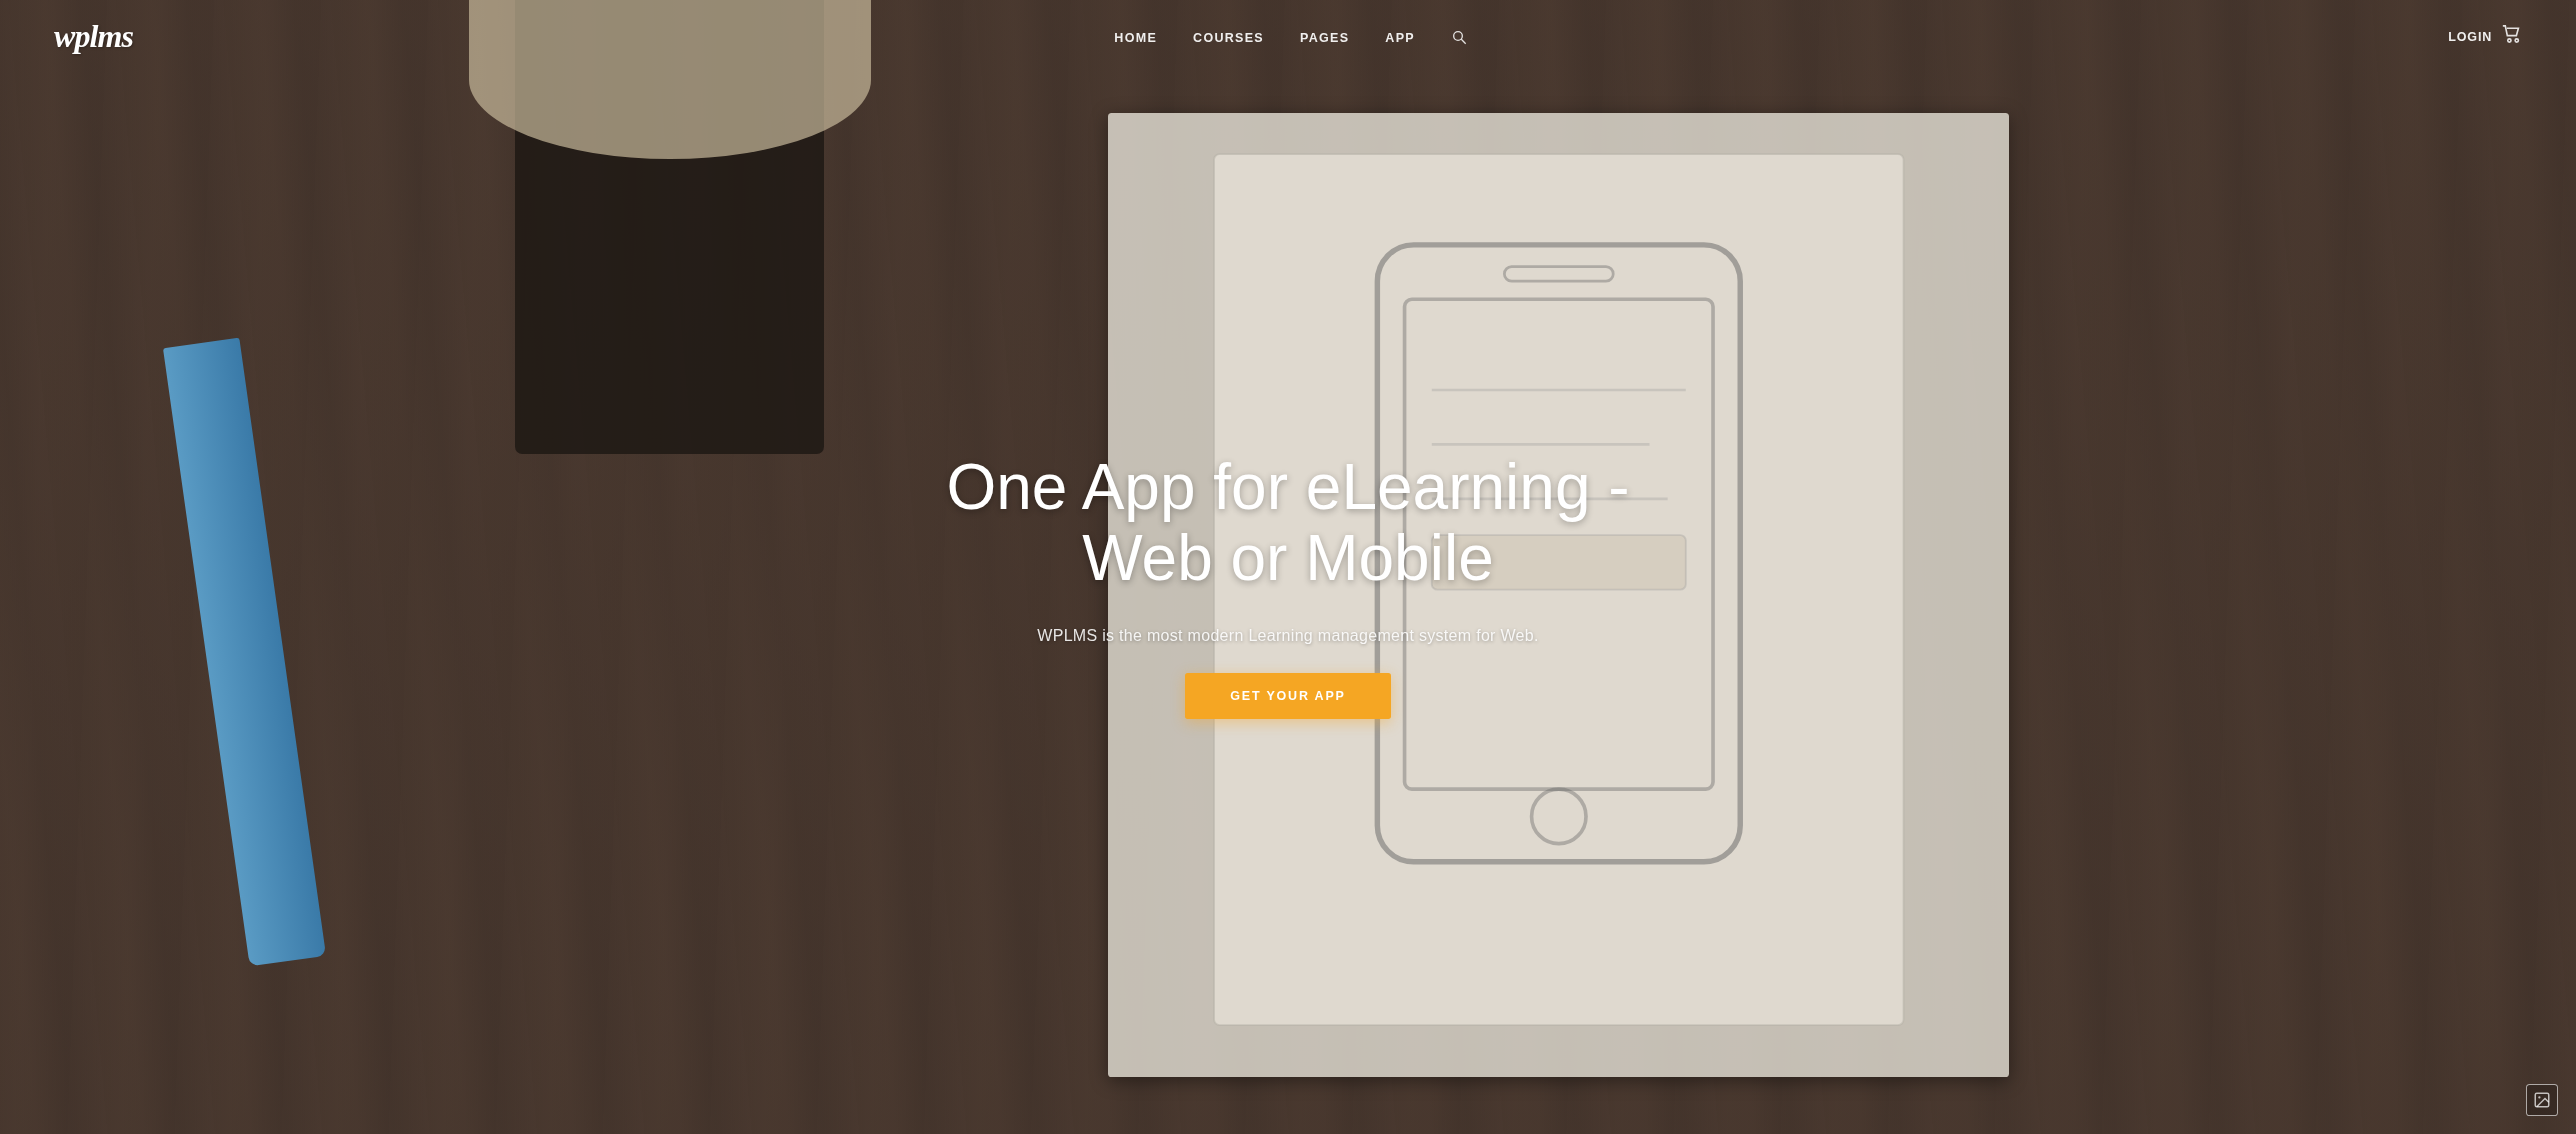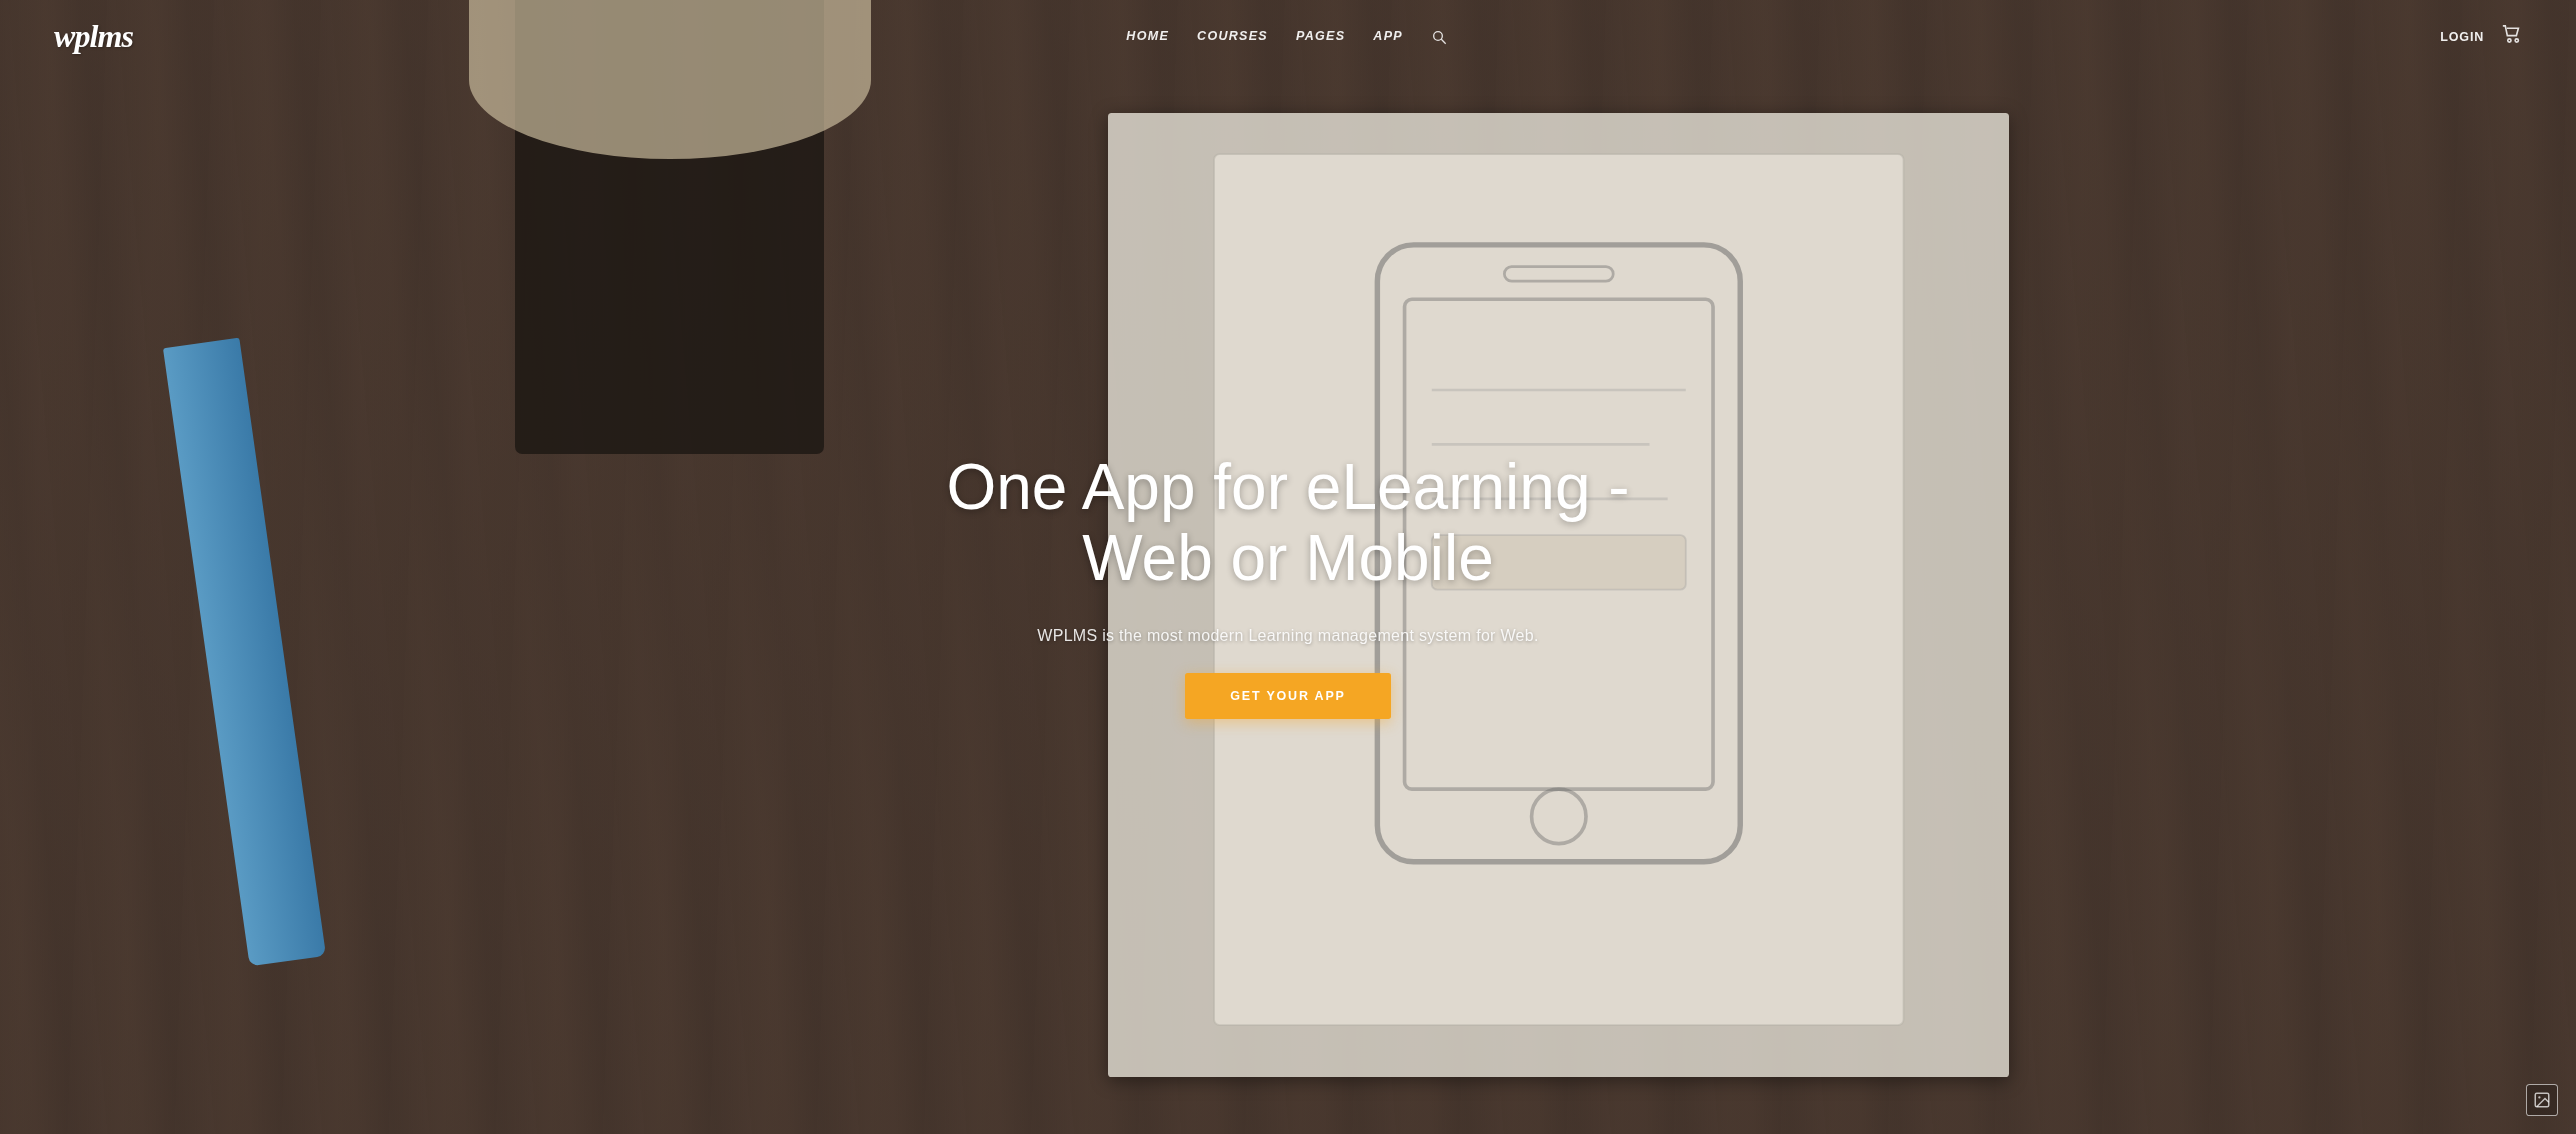--- a/index.html
+++ b/index.html
@@ -117,23 +117,22 @@
       font-size: 32px;
       color: #ffffff;
       font-weight: 700;
       letter-spacing: -0.9px;
       text-shadow: 0.9px 0.9px 2.7px rgba(0,0,0,0.3);
       cursor: pointer;
     }
 
     .navbar-center {
       display: flex;
-      align-items: flex-start;
-      gap: 28px;
-      font-style: italic;
+      align-items: flex-end;
+      gap: 36px;
     }
 
     .nav-link {
       color: rgba(255,255,255,0.92);
       text-decoration: none;
       font-size: 12.5px;
       font-weight: 600;
       letter-spacing: 1.3px;
       text-transform: uppercase;
       cursor: pointer;
@@ -144,21 +143,21 @@
       color: rgba(255,255,255,0.85);
       font-size: 16px;
       cursor: pointer;
       display: flex;
       align-items: center;
     }
 
     .navbar-right {
       display: flex;
       align-items: center;
-      gap: 18px;
+      gap: 10px;
     }
 
     .nav-login {
       color: rgba(255,255,255,0.92);
       font-size: 12.5px;
       font-weight: 600;
       letter-spacing: 0.9px;
       cursor: pointer;
       text-transform: uppercase;
     }

